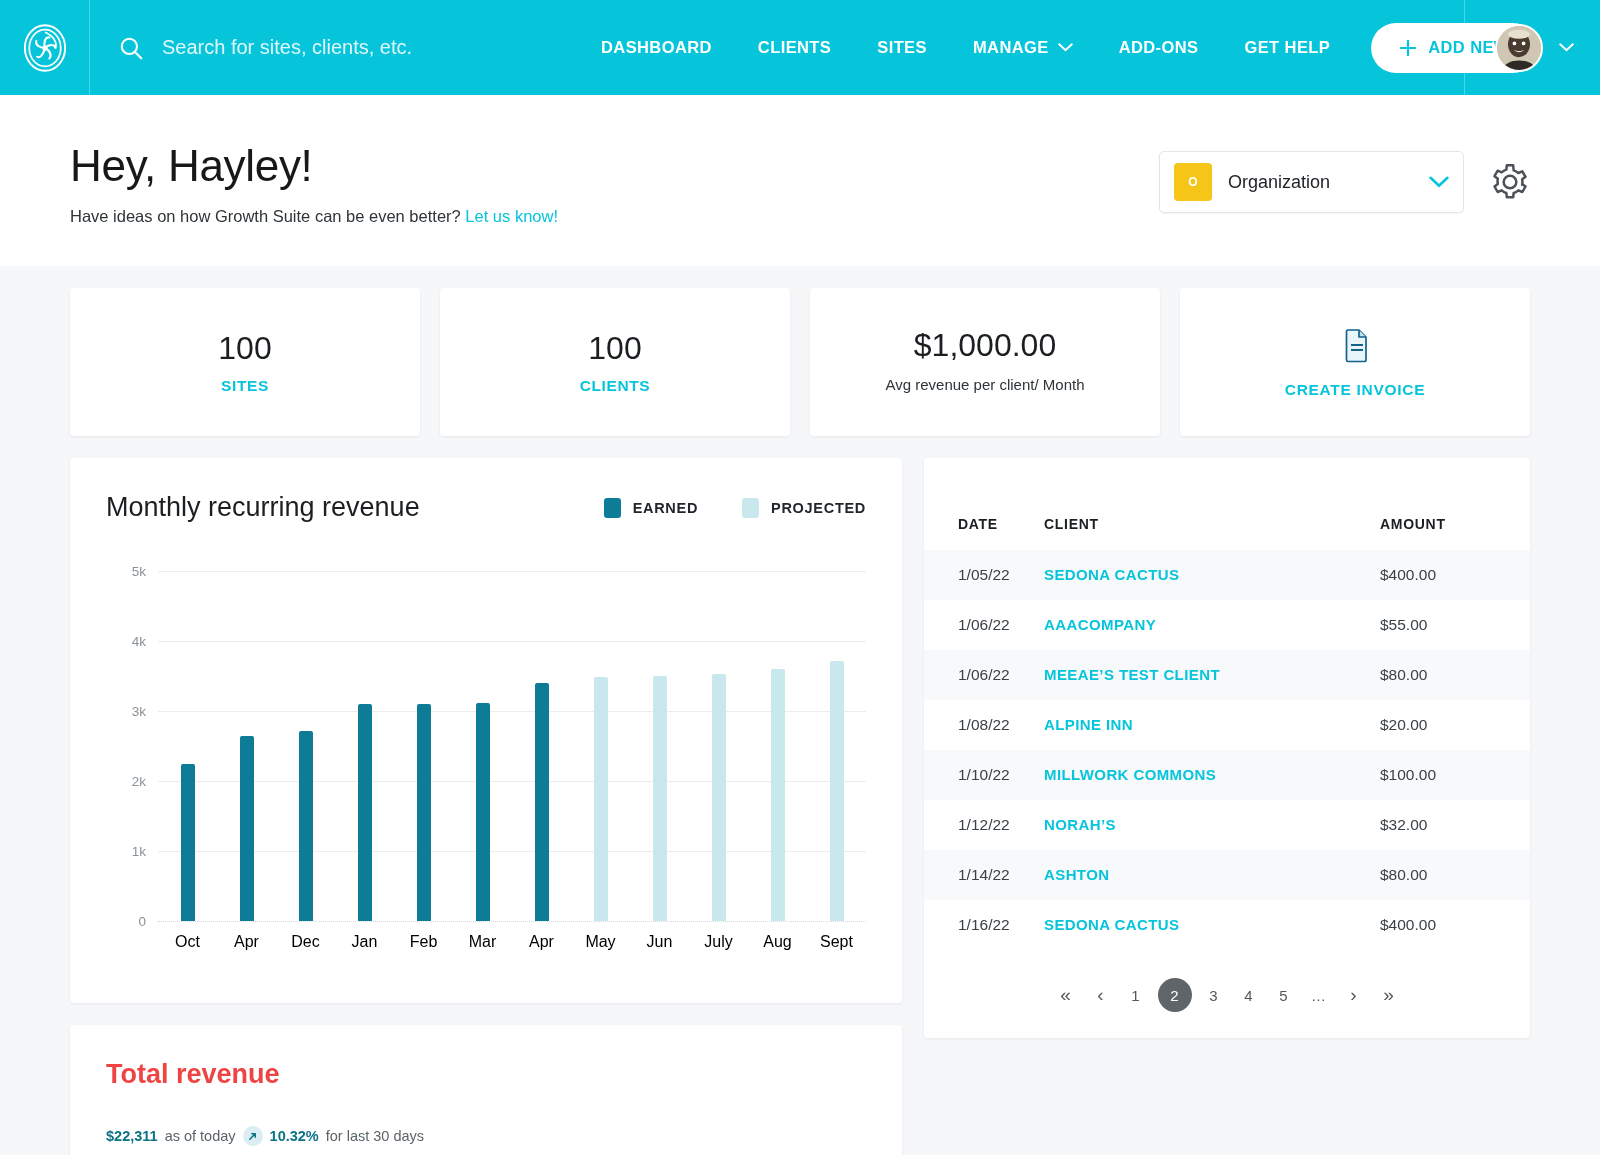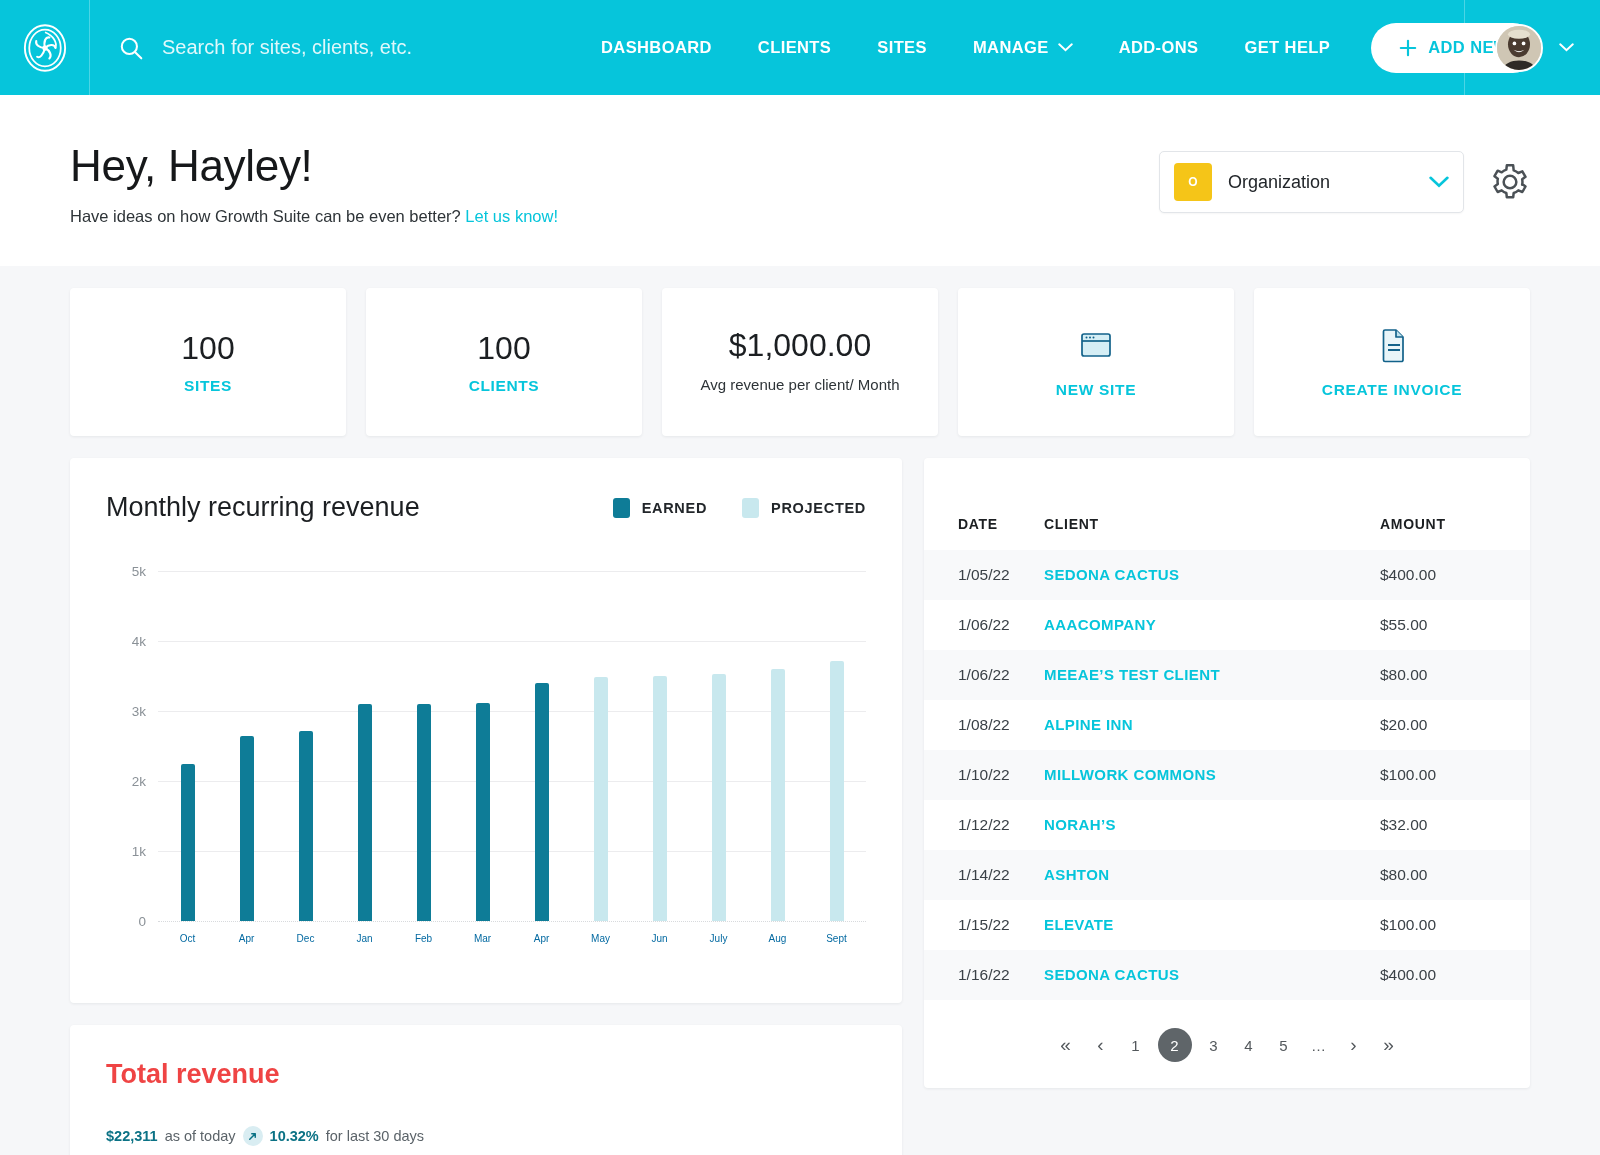--- a/index.html
+++ b/index.html
@@ -104,21 +104,21 @@
 
   .panels { display: flex; gap: 22px; margin-top: 22px; align-items: flex-start; }
   .left-col { flex: 0 0 832px; }
   .right-col { flex: 1; }
 
   .card { background: #fff; border-radius: 4px; box-shadow: 0 1px 3px rgba(20,30,40,0.07); }
 
   .chart-card { padding: 34px 36px 20px 36px; height: 545px; }
   .chart-head { display: flex; align-items: center; justify-content: space-between; }
   .chart-title { font-size: 27px; color: #1c1f22; font-weight: normal; }
-  .legend { display: flex; align-items: center; gap: 35px; }
+  .legend { display: flex; align-items: center; gap: 44px; }
   .legend-item { display: flex; align-items: center; gap: 12px; }
   .swatch { width: 17px; height: 20px; border-radius: 3px; }
   .legend-label { font-size: 14.5px; font-weight: bold; color: #22262a; letter-spacing: 0.7px; }
 
   .plot { margin-top: 48px; position: relative; height: 350px; padding-left: 52px; }
   .ylab {
     position: absolute; left: 0; width: 40px; text-align: right;
     font-size: 13.5px; color: #8a9197; transform: translateY(-50%);
   }
   .grid-line { position: absolute; left: 52px; right: 0; height: 1px; background: #ececee; }
@@ -126,21 +126,21 @@
   .bars {
     position: absolute; left: 52px; right: 0; bottom: 0; top: 0;
     display: flex; align-items: flex-end; justify-content: space-around;
   }
   .bar-slot { flex: 1; display: flex; flex-direction: column;
       align-items: center; justify-content: flex-end; height: 100%; }
   .bar { width: 14px; border-radius: 2px 2px 0 0; }
   .xlabels {
     margin-top: 12px; margin-left: 52px; display: flex; justify-content: space-around;
   }
-  .xlabel { flex: 1; text-align: center; font-size: 10px; color: #0369a1; }
+  .xlabel { flex: 1; text-align: center; font-size: 16px; color: #000000; }
 
   .total-card { margin-top: 22px; padding: 34px 36px 30px 36px; }
   .total-title { font-size: 27px; color: #ef4444; font-weight: bold; }
   .total-sub { margin-top: 36px; font-size: 14.5px; color: #5b6369; display: flex; align-items: center; gap: 7px; }
   .total-strong { color: #0b7285; font-weight: bold; }
   .trend-chip {
     width: 20px; height: 20px; border-radius: 50%; background: #d9edf2;
     display: inline-flex; align-items: center; justify-content: center;
   }
 
@@ -290,32 +290,20 @@
       <div class="stat-num">100</div>
       <div class="stat-label">CLIENTS</div>
     </div>
 
     <div class="stat-card">
       <div class="stat-num">$1,000.00</div>
       <div class="stat-label muted">Avg revenue per client/ Month</div>
     </div>
 
 
-    <div class="stat-card">
-      <div class="action-icon">
-        <svg width="38" height="34" viewBox="0 0 38 34">
-          <rect x="5" y="6" width="28" height="22" rx="2" fill="#d5eef5" stroke="#12628a" stroke-width="1.7"></rect>
-          <line x1="5" y1="13" x2="33" y2="13" stroke="#12628a" stroke-width="1.7"></line>
-          <circle cx="9.5" cy="9.6" r="1" fill="#12628a"></circle>
-          <circle cx="13" cy="9.6" r="1" fill="#12628a"></circle>
-          <circle cx="16.5" cy="9.6" r="1" fill="#12628a"></circle>
-        </svg>
-      </div>
-      <div class="action-label">NEW SITE</div>
-    </div>
 
     <div class="stat-card">
       <div class="action-icon">
         <svg width="34" height="38" viewBox="0 0 34 38">
           <path d="M10 4 h11 l7 7 v23 a1.5 1.5 0 0 1 -1.5 1.5 h-16.5 a1.5 1.5 0 0 1 -1.5 -1.5 v-28.5 a1.5 1.5 0 0 1 1.5 -1.5 z" fill="#e8f5f9" stroke="#12628a" stroke-width="1.7" stroke-linejoin="round"></path>
           <path d="M21 4 v7 h7" fill="#bfe2ee" stroke="#12628a" stroke-width="1.7" stroke-linejoin="round"></path>
           <line x1="13" y1="19" x2="25" y2="19" stroke="#12628a" stroke-width="2"></line>
           <line x1="13" y1="24" x2="25" y2="24" stroke="#12628a" stroke-width="2"></line>
         </svg>
       </div>
@@ -468,25 +456,20 @@
                 <td class="c-date">1/12/22</td>
                 <td><span class="client-link">NORAH’S</span></td>
                 <td class="c-amt">$32.00</td>
               </tr>
               <tr>
                 <td class="c-date">1/14/22</td>
                 <td><span class="client-link">ASHTON</span></td>
                 <td class="c-amt">$80.00</td>
               </tr>
               <tr>
-                <td class="c-date">1/15/22</td>
-                <td><span class="client-link">ELEVATE</span></td>
-                <td class="c-amt">$100.00</td>
-              </tr>
-              <tr>
                 <td class="c-date">1/16/22</td>
                 <td><span class="client-link">SEDONA CACTUS</span></td>
                 <td class="c-amt">$400.00</td>
               </tr>
             </tbody>
         </table>
 
         <div class="pager" id="pager">
             <div class="pg arrow">«</div>
             <div class="pg arrow">‹</div>

